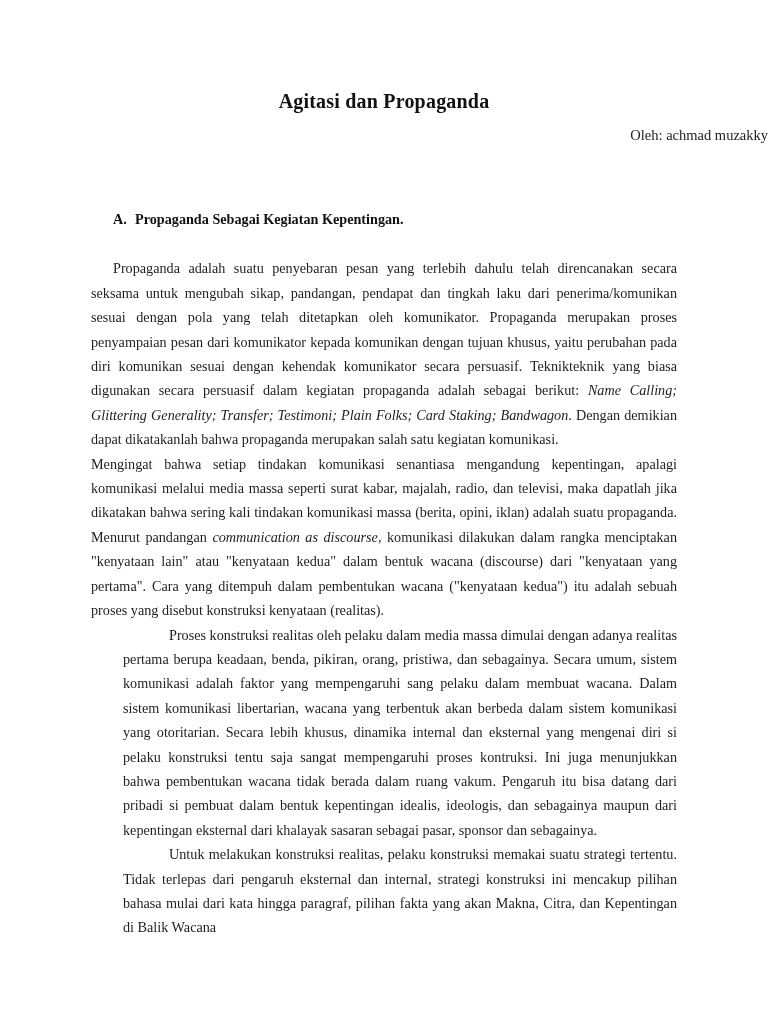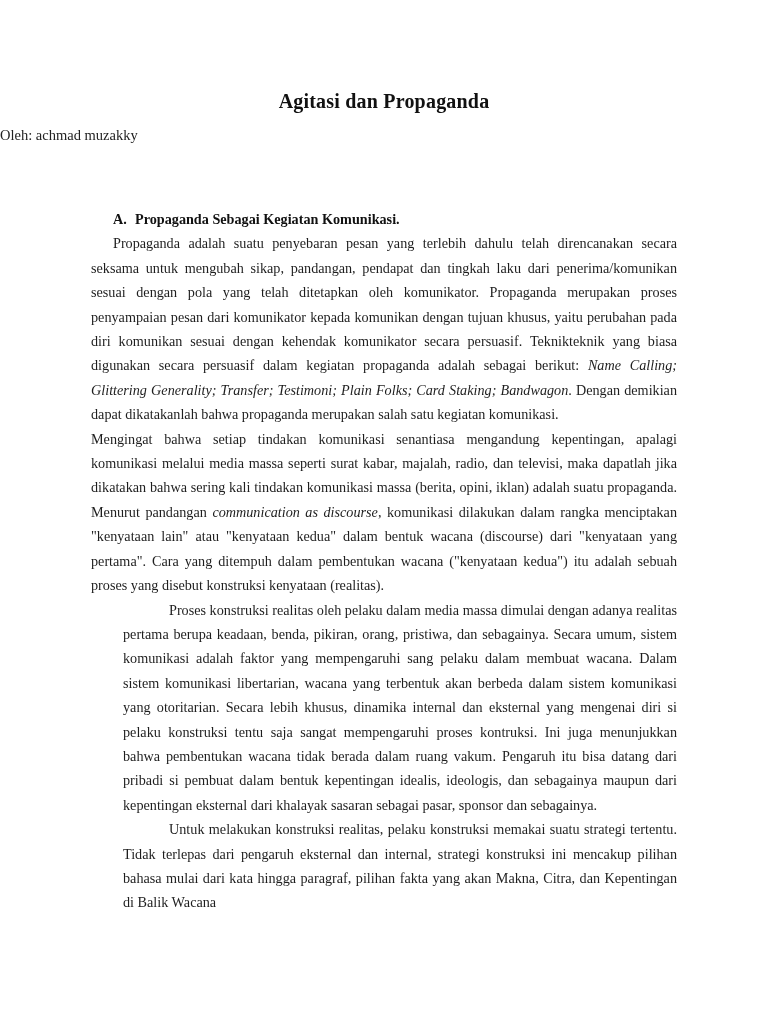--- a/index.html
+++ b/index.html
@@ -32,21 +32,21 @@
       font-weight: bold;
       font-size: 20px;
       letter-spacing: 0.2px;
       color: #111;
     }
     .subtitle {
       position: absolute;
       left: 0;
       width: 768px;
       top: 127px;
-      text-align: left;
+      text-align: right;
       font-size: 14.5px;
       color: #222;
     }
     .body {
       position: absolute;
       left: 91px;
       top: 207px;
       width: 586px;
       font-size: 14.2px;
       line-height: 24.4px;
@@ -62,41 +62,42 @@
     .heading .marker {
       display: inline-block;
       width: 22px;
     }
     p {
       margin: 0;
       text-align: justify;
     }
     p.indent-a {
       text-indent: 22px;
+      margin-top: 25px;
     }
     p.indent-b {
       text-indent: 46px;
       margin-left: 32px;
     }
     .it {
       font-style: italic;
     }
   </style>
 </head>
 <body>
 
 <div class="page">
 
   <div class="title">Agitasi dan Propaganda</div>
   <div class="subtitle">Oleh: achmad muzakky</div>
 
   <div class="body">
 
     <div class="heading">
-      <span class="marker">A.</span><span>Propaganda Sebagai Kegiatan Komunikasi.</span>
+      <span class="marker">A.</span><span>Propaganda Sebagai Kegiatan Kepentingan.</span>
     </div>
     <p class="indent-a"><span>Propaganda adalah suatu penyebaran pesan yang terlebih dahulu telah direncanakan secara seksama untuk mengubah sikap, pandangan, pendapat dan tingkah laku dari penerima/komunikan sesuai dengan pola yang telah ditetapkan oleh komunikator. Propaganda merupakan proses penyampaian pesan dari komunikator kepada komunikan dengan tujuan khusus, yaitu perubahan pada diri komunikan sesuai dengan kehendak komunikator secara persuasif. Teknikteknik yang biasa digunakan secara persuasif dalam kegiatan propaganda adalah sebagai berikut: </span><span class="it">Name Calling; Glittering Generality; Transfer; Testimoni; Plain Folks; Card Staking; Bandwagon</span><span>. Dengan demikian dapat dikatakanlah bahwa propaganda merupakan salah satu kegiatan komunikasi.</span></p>
 
     <p><span>Mengingat bahwa setiap tindakan komunikasi senantiasa mengandung kepentingan, apalagi komunikasi melalui media massa seperti surat kabar, majalah, radio, dan televisi, maka dapatlah jika dikatakan bahwa sering kali tindakan komunikasi massa (berita, opini, iklan) adalah suatu propaganda. Menurut pandangan </span><span class="it">communication as discourse</span><span>, komunikasi dilakukan dalam rangka menciptakan "kenyataan lain" atau "kenyataan kedua" dalam bentuk wacana (discourse) dari "kenyataan yang pertama". Cara yang ditempuh dalam pembentukan wacana ("kenyataan kedua") itu adalah sebuah proses yang disebut konstruksi kenyataan (realitas).</span></p>
     <p class="indent-b">Proses konstruksi realitas oleh pelaku dalam media massa dimulai dengan adanya realitas pertama berupa keadaan, benda, pikiran, orang, pristiwa, dan sebagainya. Secara umum, sistem komunikasi adalah faktor yang mempengaruhi sang pelaku dalam membuat wacana. Dalam sistem komunikasi libertarian, wacana yang terbentuk akan berbeda dalam sistem komunikasi yang otoritarian. Secara lebih khusus, dinamika internal dan eksternal yang mengenai diri si pelaku konstruksi tentu saja sangat mempengaruhi proses kontruksi. Ini juga menunjukkan bahwa pembentukan wacana tidak berada dalam ruang vakum. Pengaruh itu bisa datang dari pribadi si pembuat dalam bentuk kepentingan idealis, ideologis, dan sebagainya  maupun dari kepentingan eksternal dari khalayak sasaran sebagai pasar, sponsor dan sebagainya.</p>
     <p class="indent-b">Untuk melakukan konstruksi realitas, pelaku konstruksi memakai suatu strategi tertentu. Tidak terlepas dari pengaruh eksternal dan internal, strategi konstruksi ini mencakup pilihan bahasa mulai dari kata hingga paragraf, pilihan fakta yang akan Makna, Citra, dan Kepentingan di Balik Wacana</p>
 
   </div>
 </div>
 

